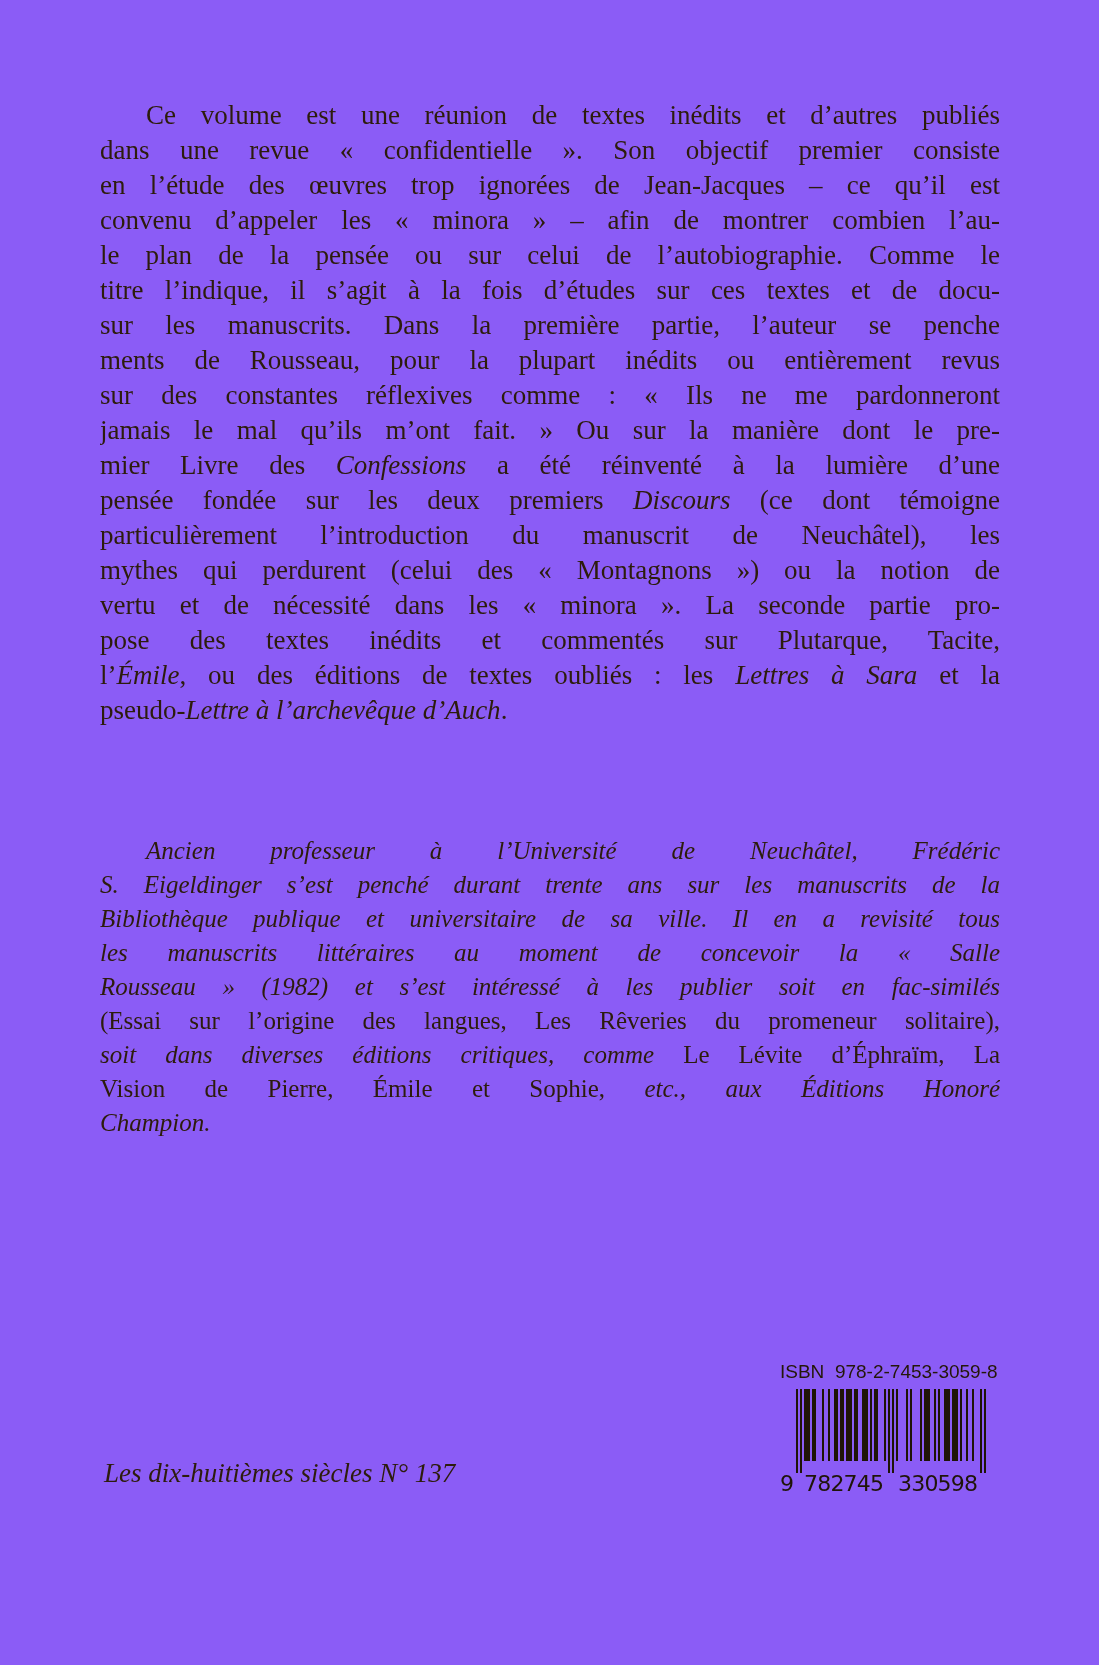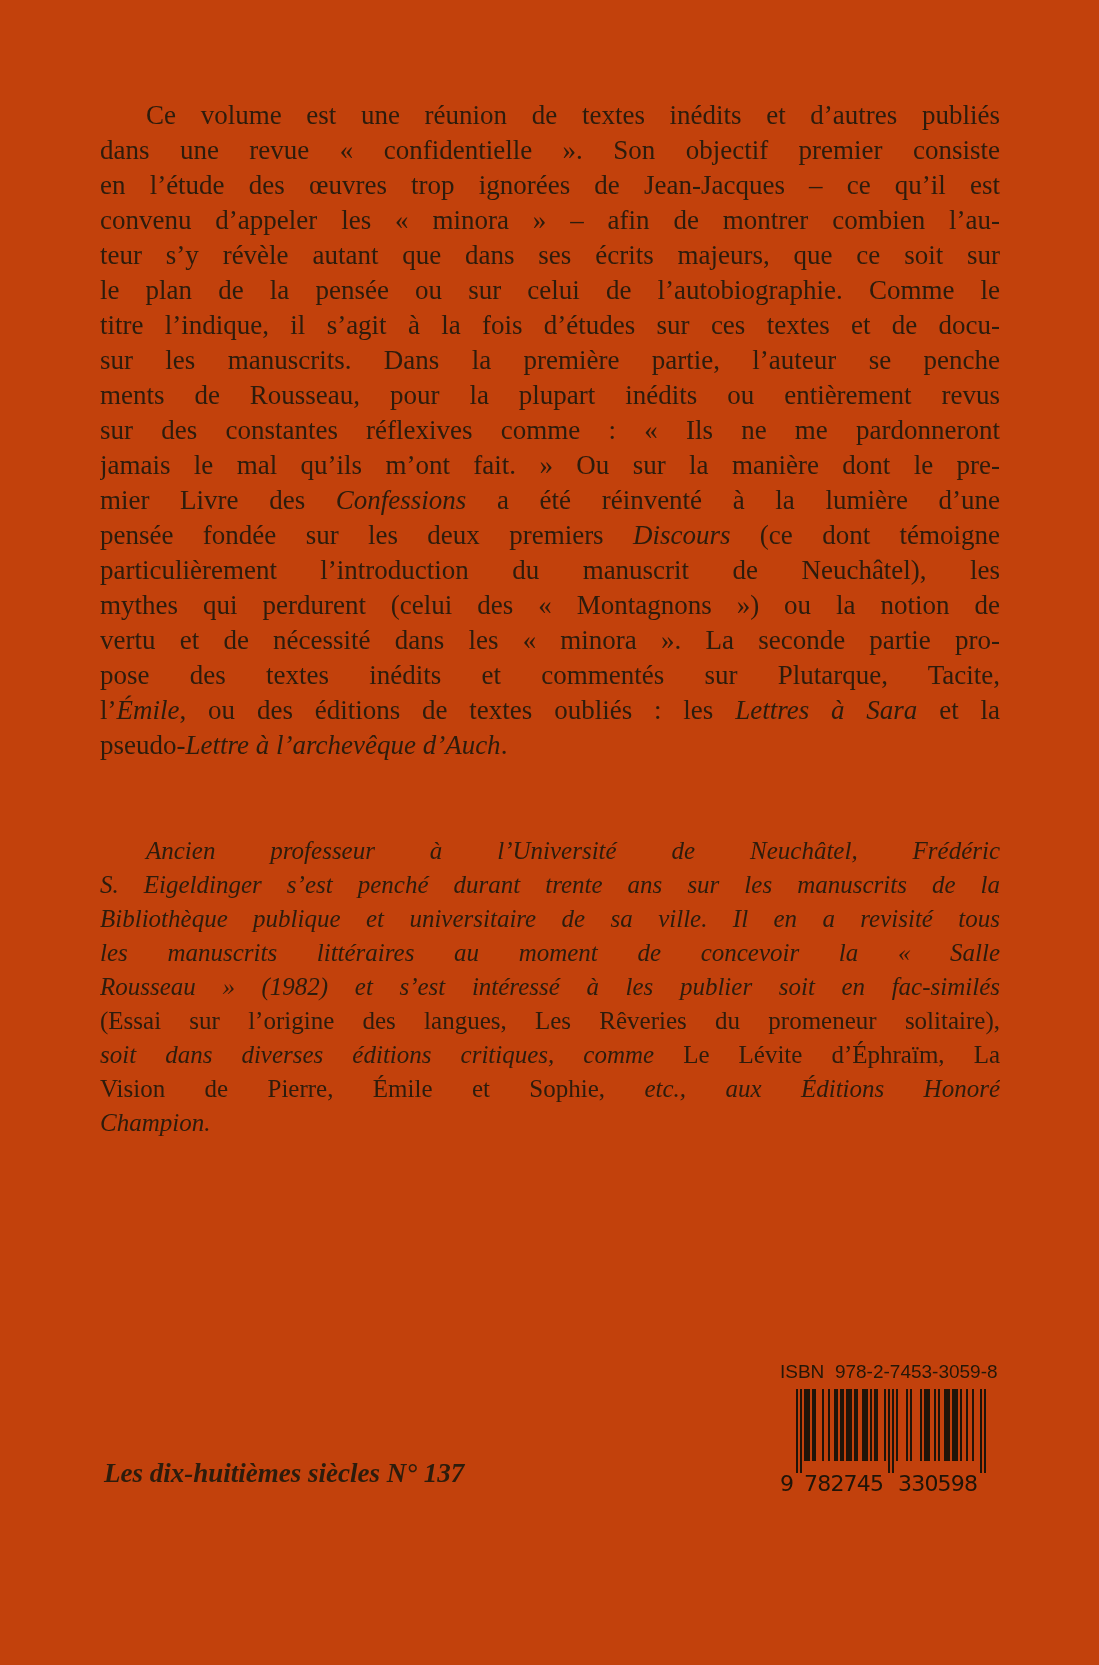--- a/index.html
+++ b/index.html
@@ -5,21 +5,21 @@
   html, body { margin: 0; padding: 0; }
   body {
     width: 1099px; height: 1665px;
     background: #fde2b2;
     overflow: hidden;
     font-family: "Liberation Serif", serif;
   }
   .page {
     position: relative;
     width: 1099px; height: 1665px;
-    background: #c2410c;
+    background: #8b5cf6;
     color: #2d1c0c;
   }
 
   
   .textblock { position: absolute; left: 100px; width: 900px; }
   .synopsis  { top: 98px;  font-size: 27px; line-height: 35px; }
   .bio       { top: 834px; font-size: 25px; line-height: 34px; }
   .line {
     text-align: justify;
     text-align-last: justify;
@@ -48,34 +48,32 @@
   .barcode svg { display: block; }
 
   
   .series {
     position: absolute;
     left: 104px; top: 1456px;
     font-size: 27px; line-height: 34px;
     font-style: italic;
     color: #2d1c0c;
     white-space: nowrap;
-    font-weight: bold;
   }
 </style>
 </head>
 <body>
 
 <div class="page">
 
   <div class="textblock synopsis">
       <div class="line first"><span class="seg-r">Ce volume est une réunion de textes inédits et d’autres publiés</span></div>
       <div class="line"><span class="seg-r">dans une revue « confidentielle ». Son objectif premier consiste</span></div>
       <div class="line"><span class="seg-r">en l’étude des œuvres trop ignorées de Jean-Jacques – ce qu’il est</span></div>
       <div class="line"><span class="seg-r">convenu d’appeler les « minora » – afin de montrer combien l’au-</span></div>
-      <div class="line"><span class="seg-r">teur s’y révèle autant que dans ses écrits majeurs, que ce soit sur</span></div>
       <div class="line"><span class="seg-r">le plan de la pensée ou sur celui de l’autobiographie. Comme le</span></div>
       <div class="line"><span class="seg-r">titre l’indique, il s’agit à la fois d’études sur ces textes et de docu-</span></div>
       <div class="line"><span class="seg-r">sur les manuscrits. Dans la première partie, l’auteur se penche</span></div>
       <div class="line"><span class="seg-r">ments de Rousseau, pour la plupart inédits ou entièrement revus</span></div>
       <div class="line"><span class="seg-r">sur des constantes réflexives comme : « Ils ne me pardonneront</span></div>
       <div class="line"><span class="seg-r">jamais le mal qu’ils m’ont fait. » Ou sur la manière dont le pre-</span></div>
       <div class="line"><span class="seg-r">mier Livre des </span><span class="seg-i">Confessions</span><span class="seg-r"> a été réinventé à la lumière d’une</span></div>
       <div class="line"><span class="seg-r">pensée fondée sur les deux premiers </span><span class="seg-i">Discours</span><span class="seg-r"> (ce dont témoigne</span></div>
       <div class="line"><span class="seg-r">particulièrement l’introduction du manuscrit de Neuchâtel), les</span></div>
       <div class="line"><span class="seg-r">mythes qui perdurent (celui des « Montagnons ») ou la notion de</span></div>

